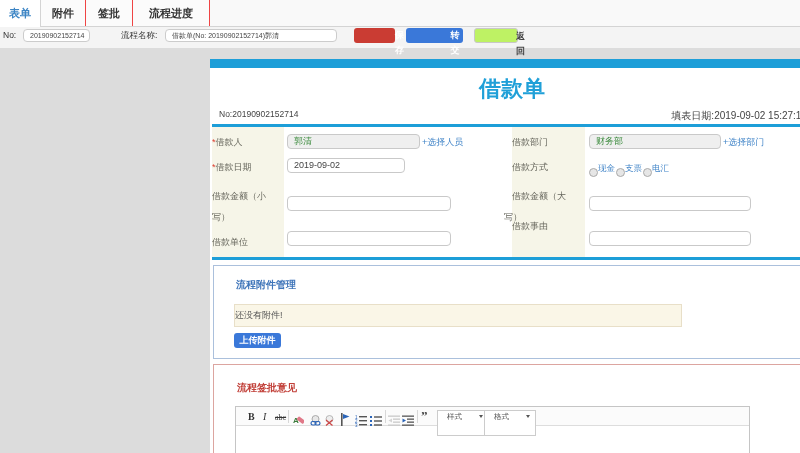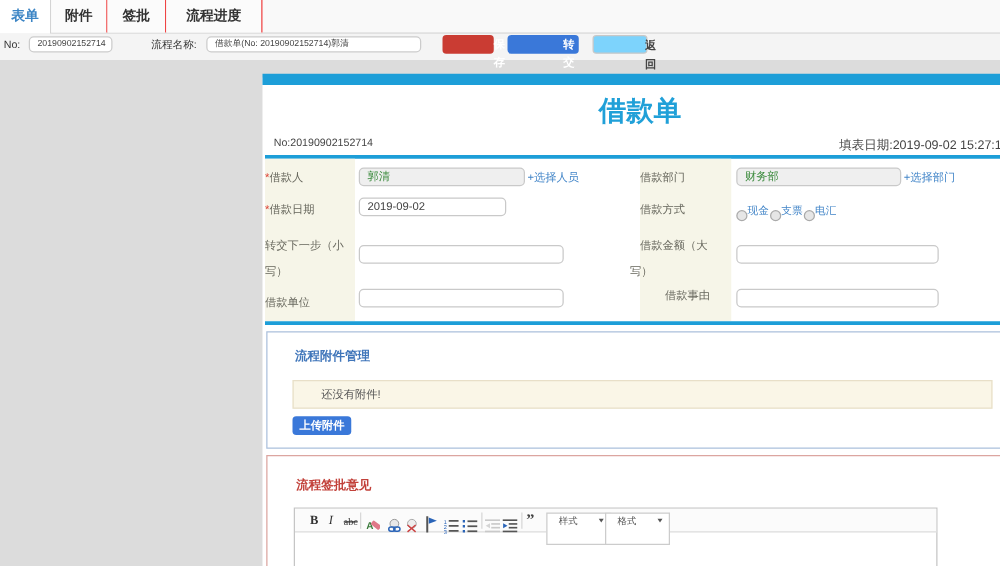--- a/index.html
+++ b/index.html
@@ -27,21 +27,21 @@
 .flabel{position:absolute;font-size:9px;color:#66665c;text-align:left;}
 .finput{position:absolute;box-sizing:border-box;height:15px;border:1px solid #c9c9c9;border-radius:4px;background:#fff;font-size:9px;line-height:13px;padding-left:6px;}
 .ro{background:#efefef;color:#3a8a3c;}
 .lnk{position:absolute;font-size:9px;color:#4285c8;}
 .radio{position:absolute;width:7px;height:7px;border:1px solid #aaa;border-radius:50%;background:#e6e6e6;top:106px;}
 .rlbl{position:absolute;top:101px;font-size:8.5px;color:#4285c8;}
 .star{color:#dd3b2f;}
 
 #attbox{left:3px;top:203px;width:595px;height:94px;box-sizing:border-box;border:1px solid #abc0dc;background:#fff;}
 #attbox h4{position:absolute;left:22px;top:12px;margin:0;font-size:10px;color:#4076ba;}
-#attbar{position:absolute;left:20px;top:38px;width:560px;height:23px;box-sizing:border-box;background:#faf6e7;border:1px solid #e8dfc8;font-size:9px;color:#555;line-height:21px;padding-left:22px;}
+#attbar{position:absolute;left:20px;top:38px;width:448px;height:23px;box-sizing:border-box;background:#faf6e7;border:1px solid #e8dfc8;font-size:9px;color:#555;line-height:21px;}
 #attbtn{position:absolute;left:20px;top:67px;width:47px;height:15px;background:#3a78d9;border-radius:3px;color:#fff;font-size:9px;font-weight:bold;text-align:center;line-height:15px;}
 #redbox{left:3px;top:302px;width:595px;height:95px;box-sizing:border-box;border:1px solid #dca5a0;background:#fff;}
 #redbox h4{position:absolute;left:23px;top:16px;margin:0;font-size:10px;color:#c2413a;}
 #editor{position:absolute;left:21px;top:41px;width:515px;height:54px;box-sizing:border-box;border:1px solid #c5c5c5;background:#fff;}
 #ed-toolbar{position:absolute;left:0;top:0;width:100%;height:19px;background:#fbfbfb;border-bottom:1px solid #ddd;box-sizing:border-box;}
 .ti{position:absolute;top:0;height:19px;}
 .sep{position:absolute;top:3px;width:1px;height:13px;background:#d8d8d8;}
 .combo{position:absolute;top:3px;width:52px;height:26px;box-sizing:border-box;border:1px solid #ccc;background:#fff;font-size:7.5px;color:#555;line-height:11px;padding-left:9px;}
 .combo .arr{position:absolute;right:5px;top:4px;width:0;height:0;border-left:2.5px solid transparent;border-right:2.5px solid transparent;border-top:3px solid #555;}
 </style>
@@ -55,21 +55,21 @@
   <div id="tab4" class="tab">流程进度</div>
 </div>
 
 <div id="tbar" class="abs">
   <span class="lbl" style="left:3px;">No:</span>
   <div class="tinput" style="left:23px;width:67px;">20190902152714</div>
   <span class="lbl" style="left:121px;">流程名称:</span>
   <div class="tinput" style="left:165px;width:172px;">借款单(No: 20190902152714)郭清</div>
   <div class="btn" style="left:354px;width:32px;background:#ca3c33;">保存</div>
   <div class="btn" style="left:406px;width:57px;background:#3a78d9;">转交下一步</div>
-  <div class="btn" style="left:474px;width:44px;background:#7dd3fc;color:#444;border:1px solid #c8c8c8;">返回</div>
+  <div class="btn" style="left:474px;width:44px;background:#bef264;color:#444;border:1px solid #c8c8c8;">返回</div>
 </div>
 
 <div id="panel" class="abs">
   <div id="cyanbar" class="abs"></div>
   <div id="title" class="abs">借款单</div>
   <span class="abs smalltxt" style="left:9px;top:47px;">No:20190902152714</span>
   <span class="abs smalltxt" style="right:7px;top:47px;font-size:10px;">填表日期:2019-09-02 15:27:14</span>
   <div class="abs bline" style="top:62px;"></div>
 
   <div class="abs cream" style="left:2px;width:72px;"></div>
@@ -85,30 +85,30 @@
   <div class="flabel" style="left:2px;top:99px;width:72px;"><span class="star">*</span>借款日期</div>
   <div class="finput" style="left:77px;top:96px;width:118px;color:#444;">2019-09-02</div>
   <div class="flabel" style="left:302px;top:99px;width:73px;">借款方式</div>
   <div class="radio" style="left:379px;"></div>
     <span class="rlbl" style="left:388px;">现金</span>
   <div class="radio" style="left:406px;"></div>
     <span class="rlbl" style="left:415px;">支票</span>
   <div class="radio" style="left:433px;"></div>
     <span class="rlbl" style="left:442px;">电汇</span>
 
-  <div class="flabel" style="left:2px;top:128px;width:72px;">转交下一步（小</div>
+  <div class="flabel" style="left:2px;top:128px;width:72px;">借款金额（小</div>
   <div class="flabel" style="left:2px;top:149px;width:72px;">写）</div>
   <div class="finput" style="left:77px;top:134px;width:164px;"></div>
   <div class="flabel" style="left:302px;top:128px;width:73px;">借款金额（大</div>
   <div class="flabel" style="left:294px;top:149px;width:73px;">写）</div>
   <div class="finput" style="left:379px;top:134px;width:162px;"></div>
 
   <div class="flabel" style="left:2px;top:174px;width:52px;">借款单位</div>
   <div class="finput" style="left:77px;top:169px;width:164px;"></div>
-  <div class="flabel" style="left:302px;top:168px;width:73px;padding-left:20px;">借款事由</div>
+  <div class="flabel" style="left:302px;top:158px;width:73px;">借款事由</div>
   <div class="finput" style="left:379px;top:169px;width:162px;"></div>
   <div class="abs bline" style="top:195px;"></div>
 
   <div id="attbox" class="abs">
     <h4>流程附件管理</h4>
     <div id="attbar">还没有附件!</div>
     <div id="attbtn">上传附件</div>
   </div>
 
   <div id="redbox" class="abs">

